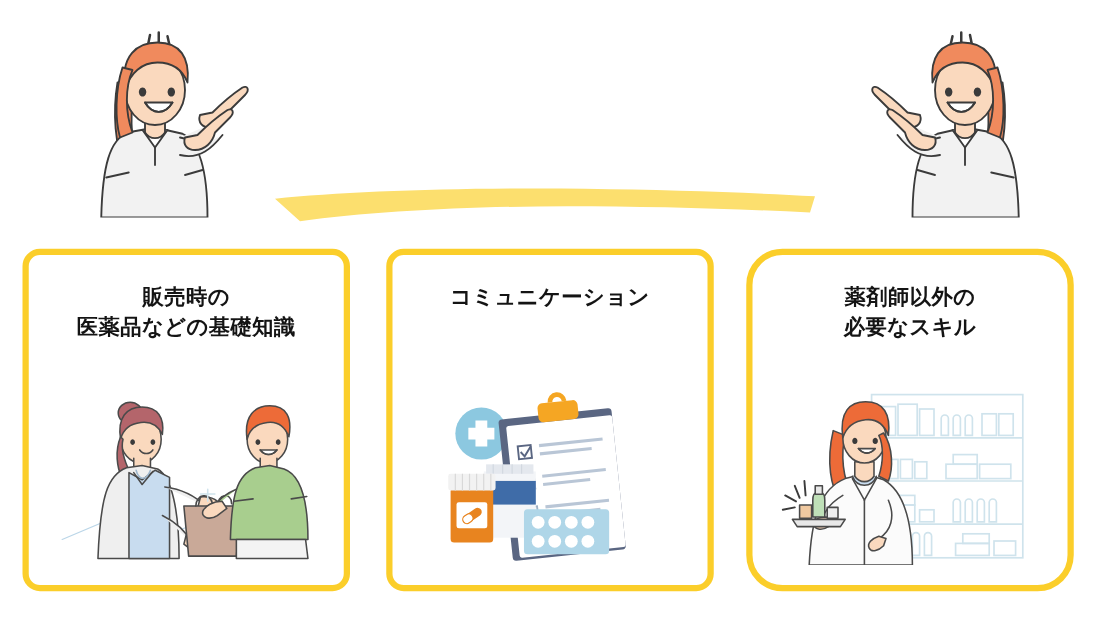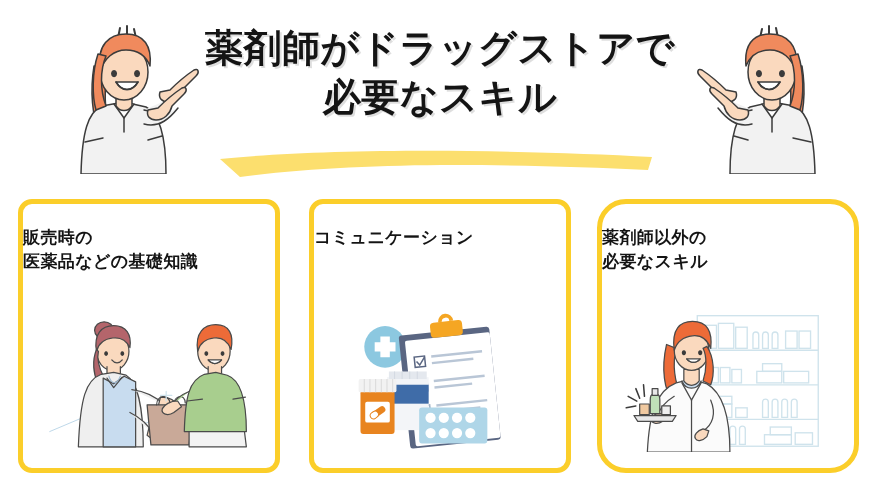--- a/index.html
+++ b/index.html
@@ -88,21 +88,21 @@
   }
   .card-1 { left: 18px;  }
   .card-2 { left: 309px; }
   .card-3 { left: 597px; border-radius: 29px; }
 
   .card-title {
     position: absolute;
     left: 0;
     right: 0;
     top: 22px;
-    text-align: left;
+    text-align: center;
     font-weight: 700;
     font-size: 17px;
     line-height: 1.42;
     letter-spacing: 0.4px;
     color: #141414;
   }
   .card-title .t-line { display: block; white-space: nowrap; }
 
   .card-art {
     position: absolute;
@@ -155,24 +155,20 @@
           <path d="M86 96 C100 100 110 92 118 82" stroke-width="1.5" fill="#F2F2F2"></path>
           <path d="M86 110 C102 114 112 104 120 94" fill="#F2F2F2"></path>
 
           <path d="M112 76 C120 68 130 60 136 56 C140 54 142 58 138 62 L126 74 C124 82 118 88 110 88 C104 88 100 84 102 78 Z" fill="#FAD9BE"></path>
 
           <path d="M100 94 C108 86 118 78 124 74 C128 72 130 76 126 80 L114 92 C112 100 106 106 98 106 C92 106 88 102 90 96 Z" fill="#FAD9BE"></path>
         </g>
       </svg>
     </div>
 
-    <div class="title-block">
-      <div class="title-line">薬剤師がドラッグストアで</div>
-      <div class="title-line">必要なスキル</div>
-    </div>
 
     <div class="mascot mascot-right">
       <svg viewBox="0 0 150 160" width="150" height="160" aria-hidden="true">
         <g transform="translate(150,0) scale(-1,1)" stroke="#3b3b3b" stroke-width="1.5" stroke-linecap="round" stroke-linejoin="round" fill="none">
           <path d="M62 14 L60 24 M69 12 L69 22 M76 15 L78 24" stroke-width="2"></path>
           <path d="M36 52 C32 76 34 104 42 118 L52 116 C46 98 46 72 50 54 Z" fill="#F08A5D"></path>
           <path d="M44 92 C30 98 24 118 23 160 L108 160 C108 124 102 100 88 93 L66 88 Z" fill="#F2F2F2"></path>
           <path d="M56 90 L66 104 L76 90" fill="#FFFFFF"></path>
           <path d="M66 104 L66 118"></path>
           <path d="M27 128 L45 124"></path>

